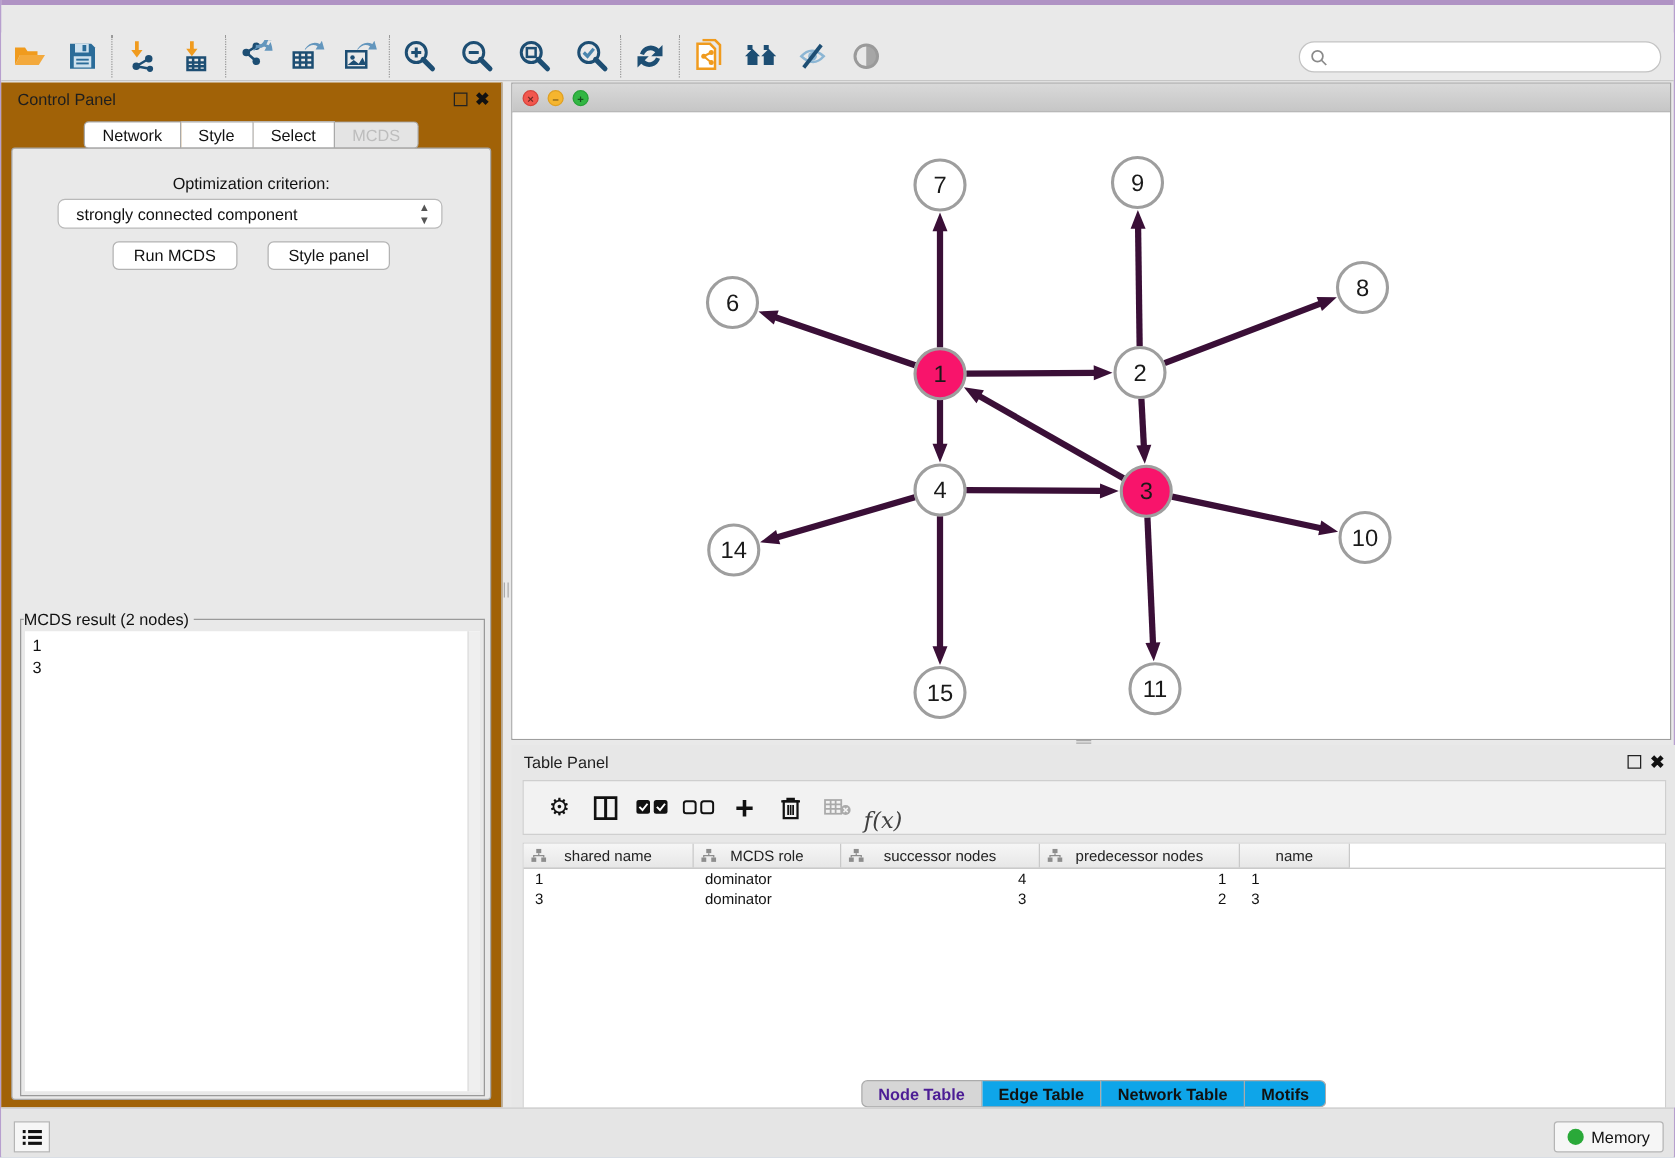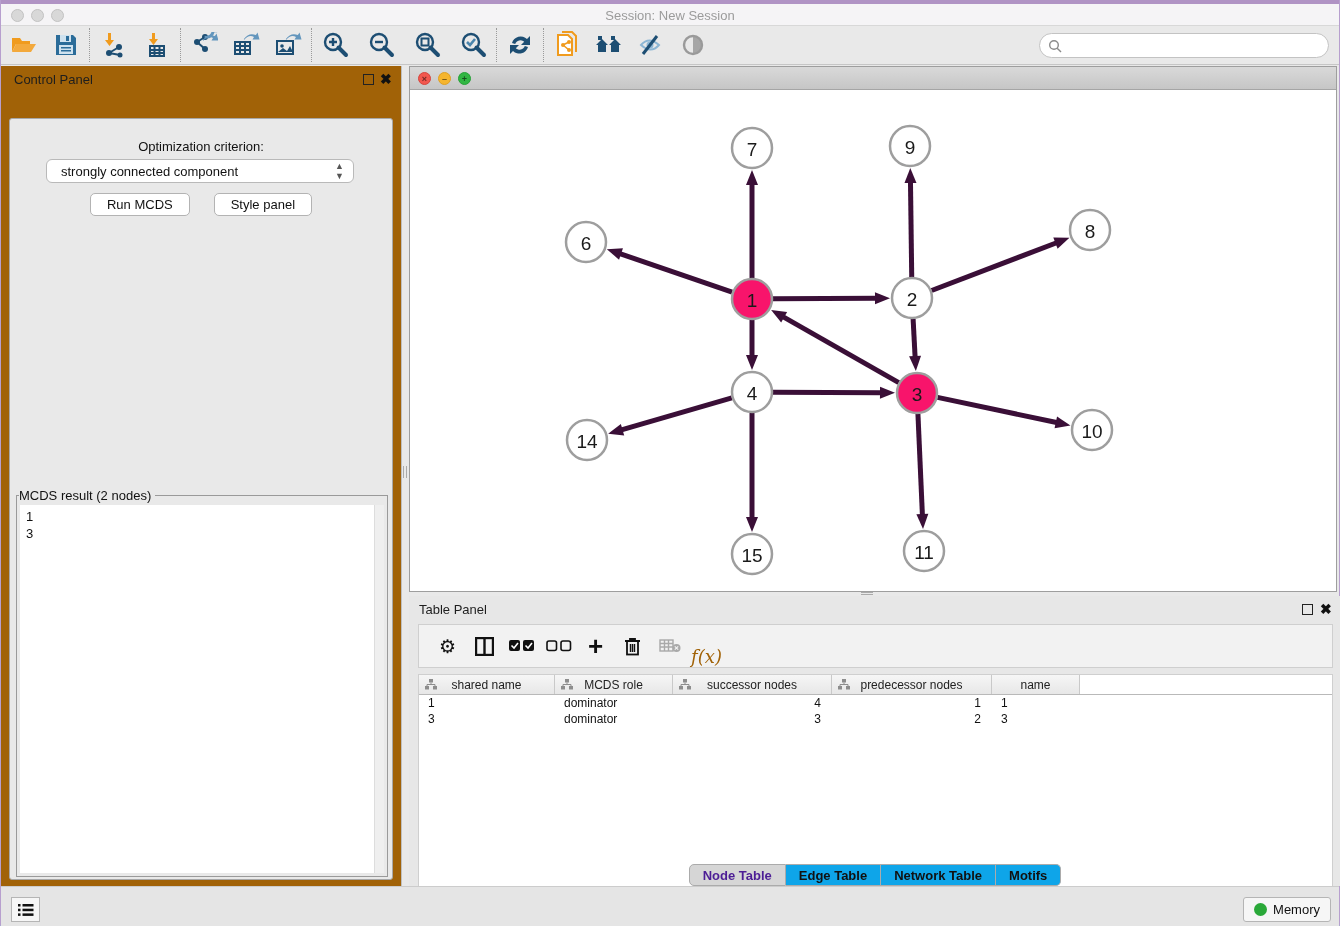--- a/index.html
+++ b/index.html
@@ -56,21 +56,21 @@
   .tl-close { left:8px;  background:#f2574e; border:1px solid #d6443c; }
   .tl-min   { left:28px; background:#f5b52e; border:1px solid #dfa023; }
   .tl-max   { left:48px; background:#32b643; border:1px solid #27a138; }
   .net-canvas { position:absolute; left:0; top:23px; width:926px; height:501px; background:#fff; }
 
   
   .table-panel { position:absolute; left:408px; top:596px; width:932px; height:290px; background:#e7e7e7; }
   .tp-toolbar { position:absolute; left:9px; top:28px; width:915px; height:44px; background:#f2f2f2; border:1px solid #cfcfcf; display:flex; align-items:center; padding-left:10px; }
   .tp-icon { width:37px; height:30px; display:flex; align-items:center; justify-content:center; font-size:19px; color:#111; }
   .tp-icon.disabled { color:#a9a9a9; }
-  .fx { font-family:"DejaVu Serif", serif; font-style:italic; font-size:18px; color:#a16207;margin-top:20px; }
+  .fx { font-family:"DejaVu Serif", serif; font-style:italic; font-size:18px; color:#404040;margin-top:20px; }
   .tp-table { position:absolute; left:9px; top:78px; width:915px; height:230px; background:#fff; border:1px solid #cfcfcf; }
   .tp-head { display:flex; height:20px; background:linear-gradient(#f6f6f6,#e7e7e7); border-bottom:1px solid #b9b9b9; }
   .th { position:relative; height:100%; border-right:1px solid #c9c9c9; display:flex; align-items:center; justify-content:center; font-size:12px; color:#222; }
   .th .hier { position:absolute; left:6px; top:4px; }
   .tp-row { display:flex; height:16px; font-size:12px; color:#111; }
   .td { padding:1px 0 0 0; }
   .td.l { text-align:left; padding-left:9px; }
   .td.r { text-align:right; padding-right:11px; }
   .tp-tabs { position:absolute; top:268px; width:100%; display:flex; justify-content:center; }
   .tp-tab { height:22px; padding:0 13px; font-size:13px; font-weight:bold; background:#0ea5e9; border:1px solid #ababab; border-left:none; display:flex; align-items:center; color:#111; }
@@ -83,26 +83,20 @@
   .sb-left-btn { position:absolute; left:10px; top:10px; width:29px; height:25px; background:#f6f6f6; border:1px solid #b5b5b5; display:flex; align-items:center; justify-content:center; }
   .memory-btn { position:absolute; right:8px; top:10px; height:25px; background:#f6f6f6; border:1px solid #b5b5b5; border-radius:3px; display:flex; align-items:center; gap:6px; padding:0 10px; font-size:13px; color:#111; }
   .mem-dot { width:13px; height:13px; border-radius:50%; }
 </style>
 </head>
 <body>
 
 <div class="app">
   <div class="top-accent"></div>
 
-  <div class="titlebar">
-    <div class="traffic inactive" style="left:10px"></div>
-    <div class="traffic inactive" style="left:30px"></div>
-    <div class="traffic inactive" style="left:50px"></div>
-    <div class="app-title">Session: New Session</div>
-  </div>
 
   <div class="toolbar">
     <div class="tb-icon" style="margin-left:6px">
       <svg width="28" height="24" viewBox="0 0 28 24">
           <path d="M2 5 h8 l2 3 h8 v3 H6 L2 19 Z" fill="#f09b1e"></path>
           <path d="M6 11 h20 l-5 8 H2 Z" fill="#f3a93c"></path>
         </svg>
     </div>
     <div class="tb-icon" style="margin-left:8px">
       <svg width="24" height="24" viewBox="0 0 24 24">
@@ -235,20 +229,26 @@
         </svg>
       <input type="text" placeholder="" style="">
     </div>
   </div>
 
   <div class="control-panel">
     <div class="panel-title-row">
       <div class="panel-title">Control Panel</div>
       <div class="win-float" style="left:362px"></div>
       <div class="win-close" style="left:379px">✖</div>
+    </div>
+    <div class="cp-tabs">
+      <div class="cp-tab">Network</div>
+      <div class="cp-tab">Style</div>
+      <div class="cp-tab">Select</div>
+      <div class="cp-tab active">MCDS</div>
     </div>
     <div class="cp-content">
       <div class="opt-label">Optimization criterion:</div>
       <div class="criterion-select">
         <span>strongly connected component</span>
         <span class="spin-arrows">▲<br>▼</span>
       </div>
       <div class="cp-buttons">
         <div class="btn">Run MCDS</div>
         <div class="btn">Style panel</div>

